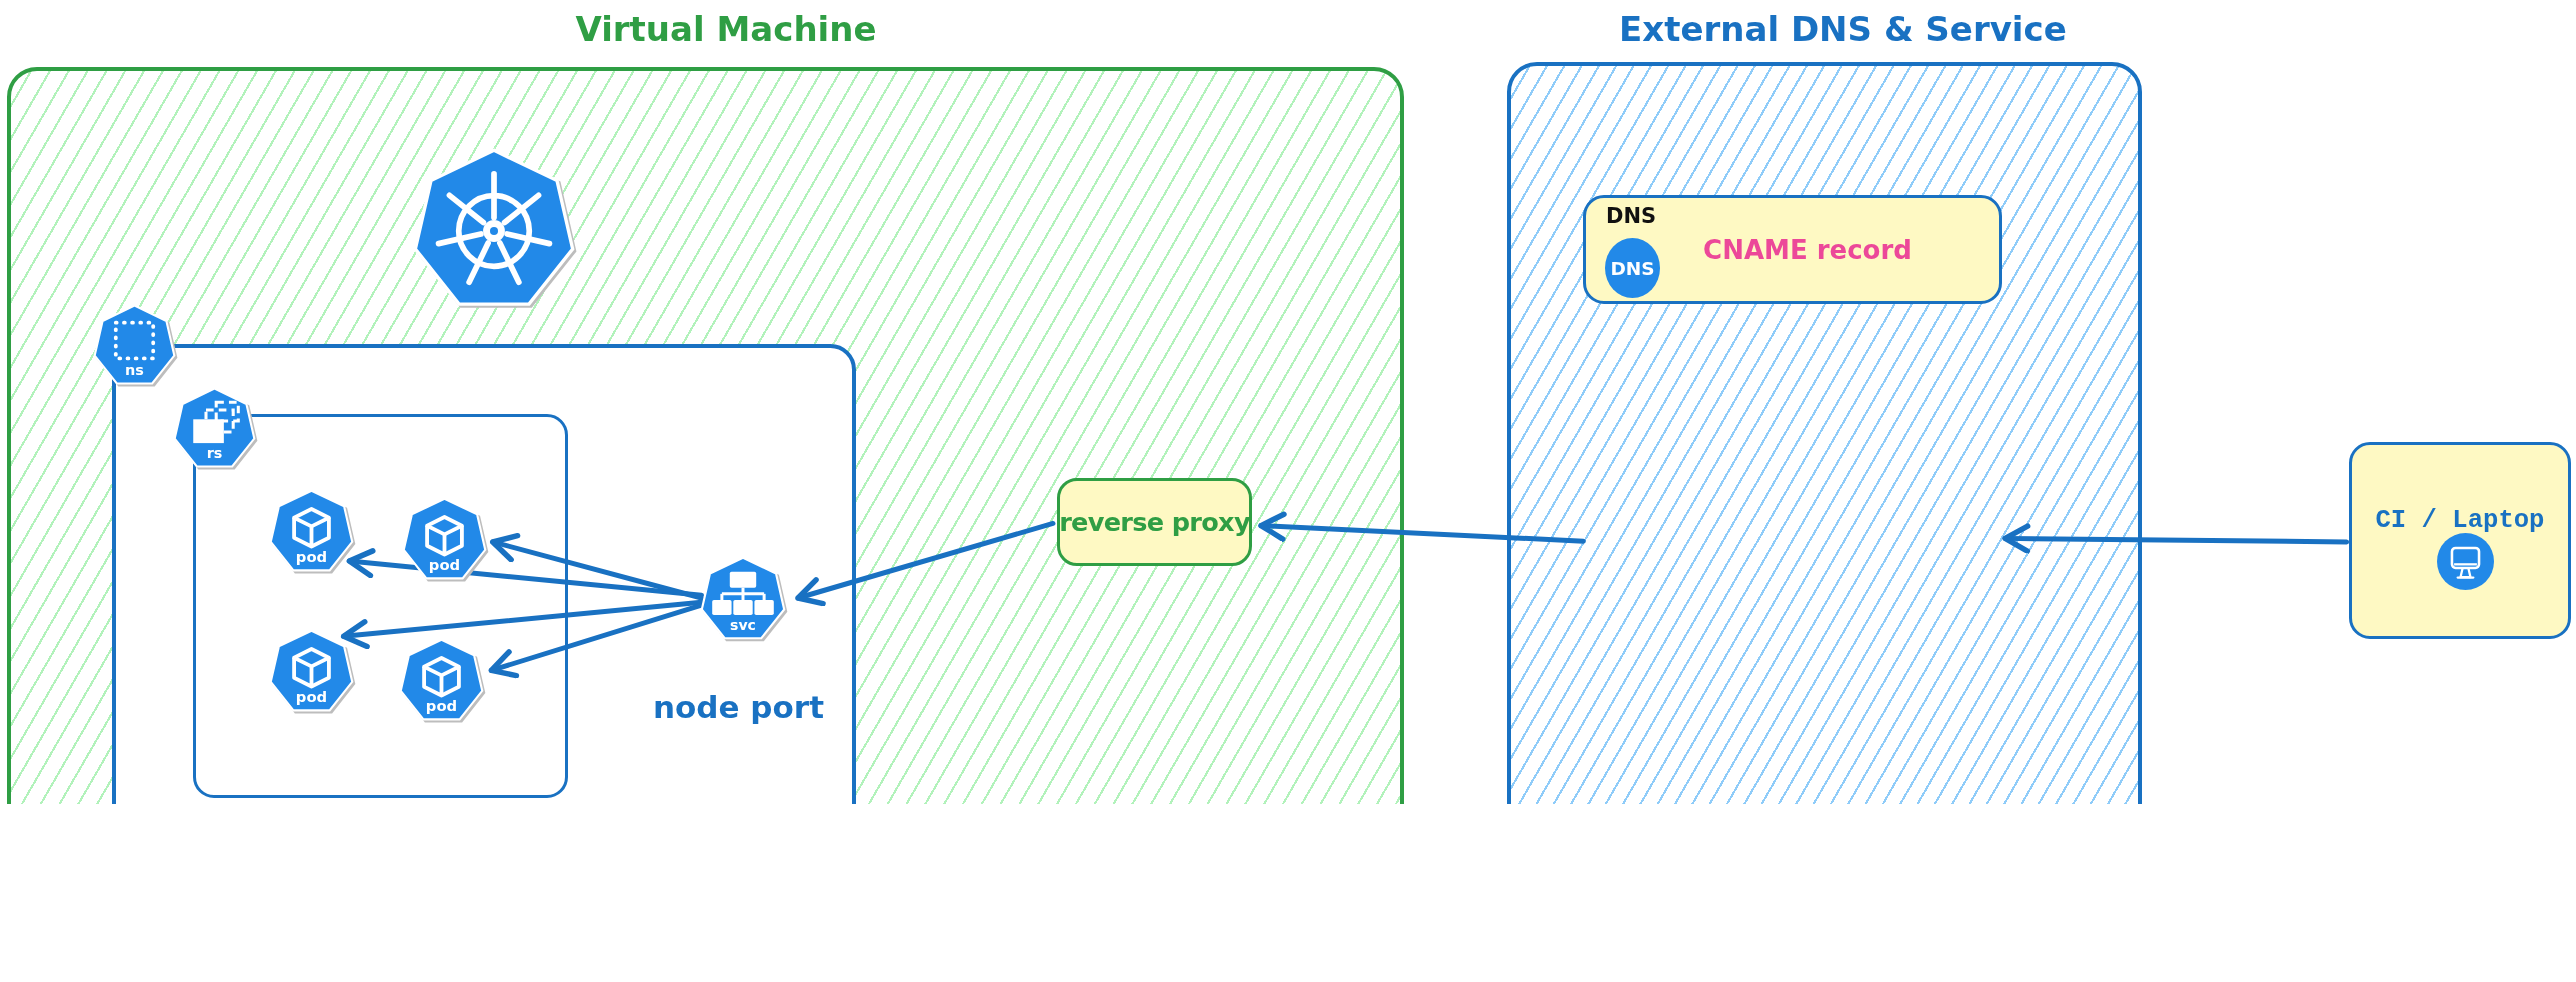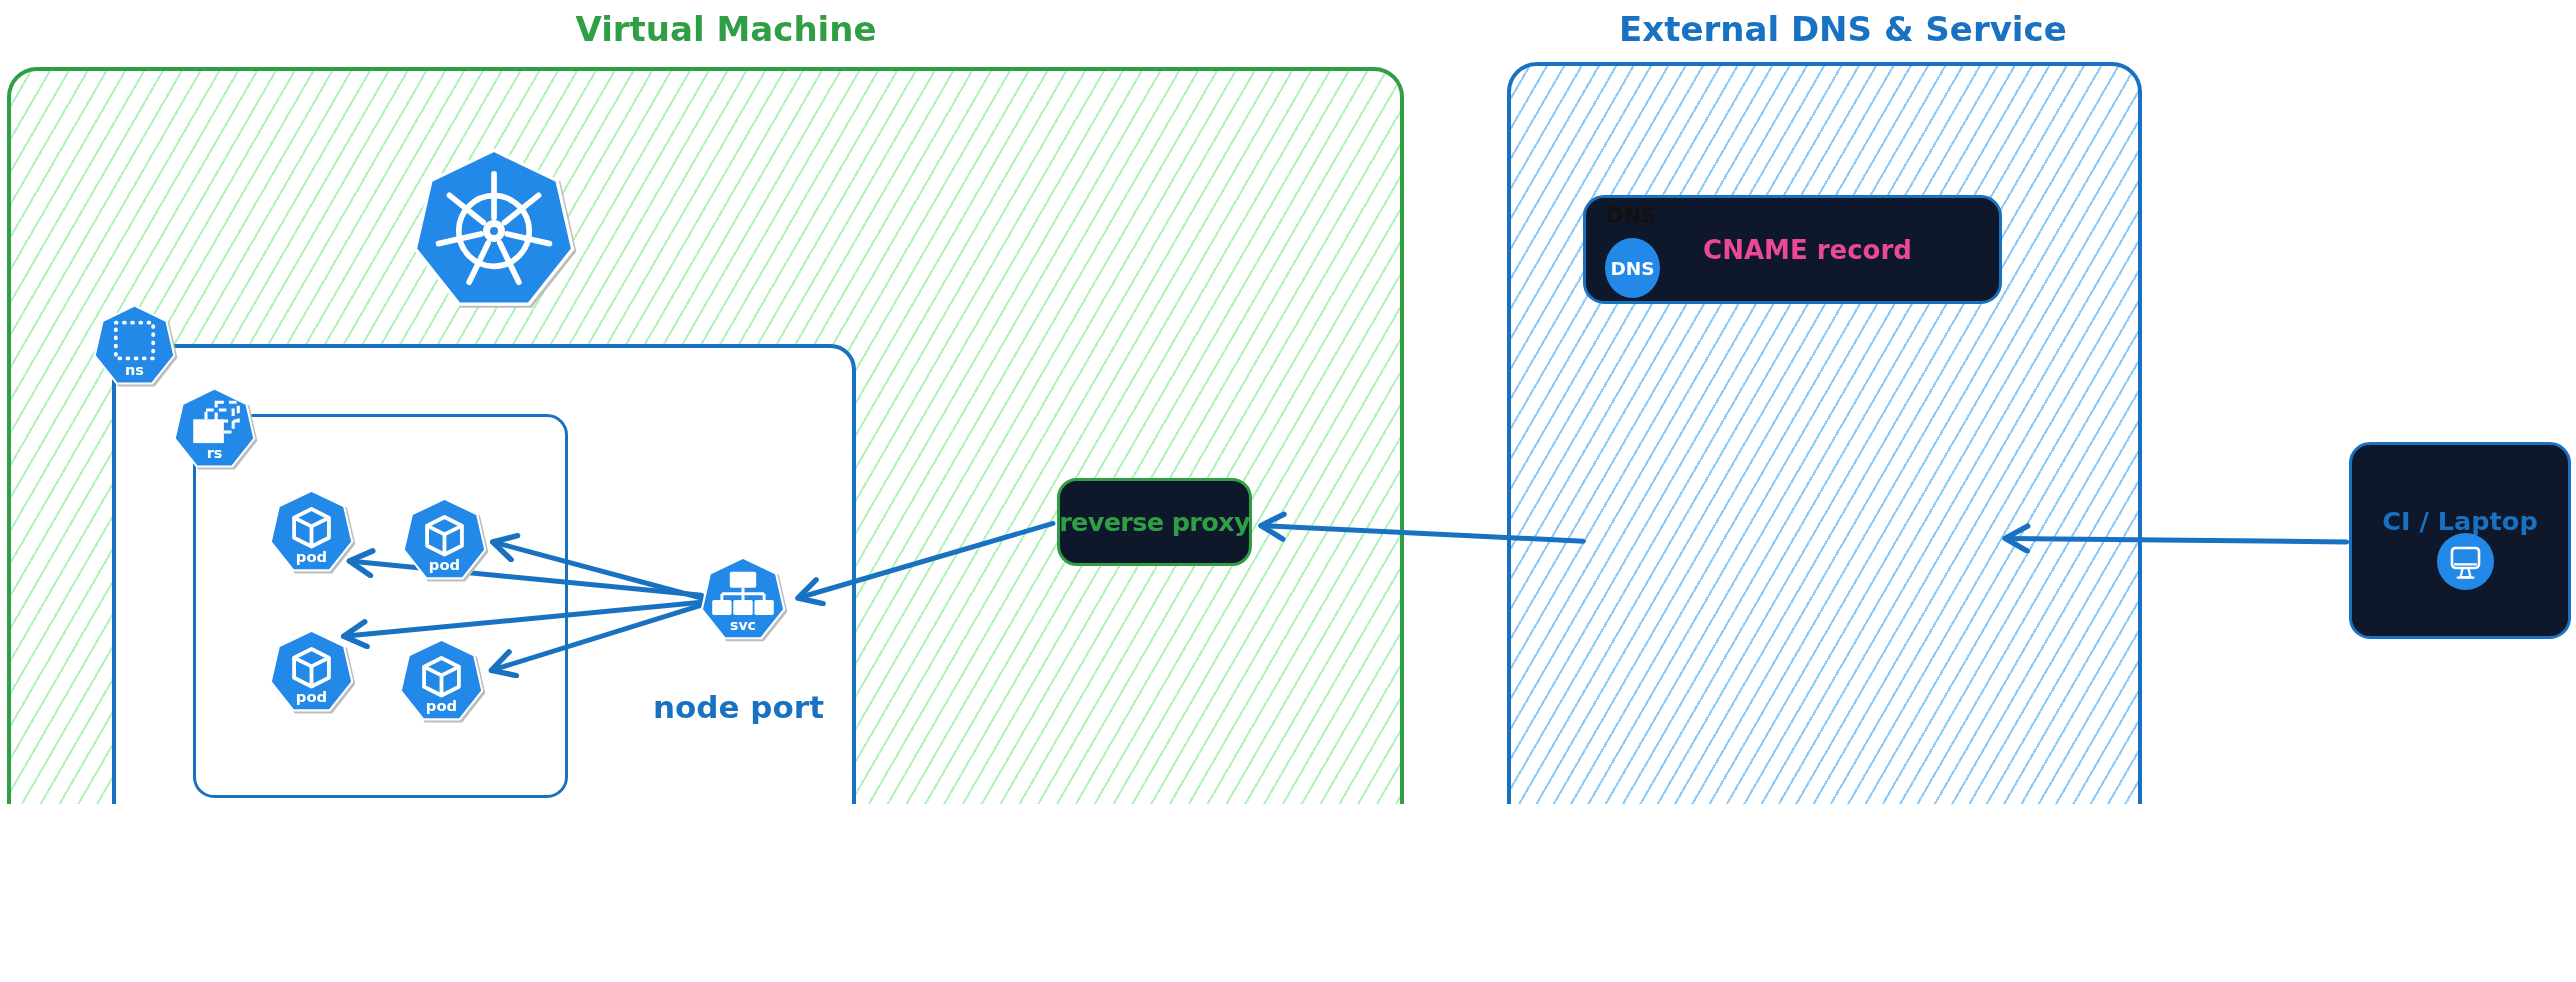--- a/index.html
+++ b/index.html
@@ -33,21 +33,21 @@
   }
   .vm-title{left:513px;top:8.5px;width:426px;color:#2f9e44;}
   .ext-title{left:1619px;top:8.5px;width:426px;color:#1971c2;}
 
   
   .white-box{background:#ffffff;box-sizing:border-box;}
   .ns-box{left:112px;top:344px;width:744px;height:518px;border:4.3px solid #1971c2;border-radius:25.6px;}
   .rs-box{left:193px;top:414px;width:375px;height:384px;border:3.6px solid #1971c2;border-radius:21px;}
 
   .label-box{
-    background:#0f172a;box-sizing:border-box;
+    background:#fef9c3;box-sizing:border-box;
     display:flex;align-items:center;justify-content:center;
     white-space:nowrap;
   }
   .rp-box{left:1057px;top:478px;width:195px;height:88px;border:3.6px solid #2f9e44;border-radius:20px;
           color:#2f9e44;font-size:25.6px;font-weight:600;letter-spacing:-0.7px;}
   .dns-box{left:1583px;top:195px;width:419px;height:109px;border:3.6px solid #1971c2;border-radius:21px;}
   .worker-box{left:1586px;top:486px;width:411px;height:97px;border:3.6px solid #1971c2;border-radius:21px;
           color:#1971c2;font-size:28px;font-weight:600;letter-spacing:-0.7px;}
   .ci-box{left:2349px;top:442px;width:222px;height:197px;border:3.6px solid #1971c2;border-radius:21px;}
 
@@ -58,21 +58,21 @@
     display:flex;align-items:center;justify-content:center;
   }
   .cname-label{left:1676px;top:195px;width:263px;height:109px;
     display:flex;align-items:center;justify-content:center;
     color:#ec4899;font-size:26px;font-weight:600;white-space:nowrap;}
 
   .node-port-label{left:632px;top:657px;width:213px;text-align:center;
     color:#1971c2;font-size:31px;font-weight:600;white-space:nowrap;margin-top:32px;}
 
   .ci-label{left:2349px;top:506px;width:222px;text-align:center;
-    color:#1971c2;font-size:25.6px;font-weight:600;white-space:nowrap;}
+    color:#1971c2;font-size:25.6px;font-weight:600;white-space:nowrap;font-family:Liberation Mono, monospace;}
   .ci-circle{left:2437px;top:533px;width:57px;height:57px;}
 
   
   .hepta{filter:drop-shadow(2.1px 2.1px 0px #bdbdbd);}
   .k8s-logo{left:410px;top:146px;width:168px;height:170px;}
   .ns-icon{left:92px;top:304px;width:85px;height:85px;}
   .rs-icon{left:172px;top:387px;width:85px;height:85px;}
   .pod-1{left:268px;top:489px;width:87px;height:87px;}
   .pod-2{left:401px;top:497px;width:87px;height:87px;}
   .pod-3{left:268px;top:629px;width:87px;height:87px;}

